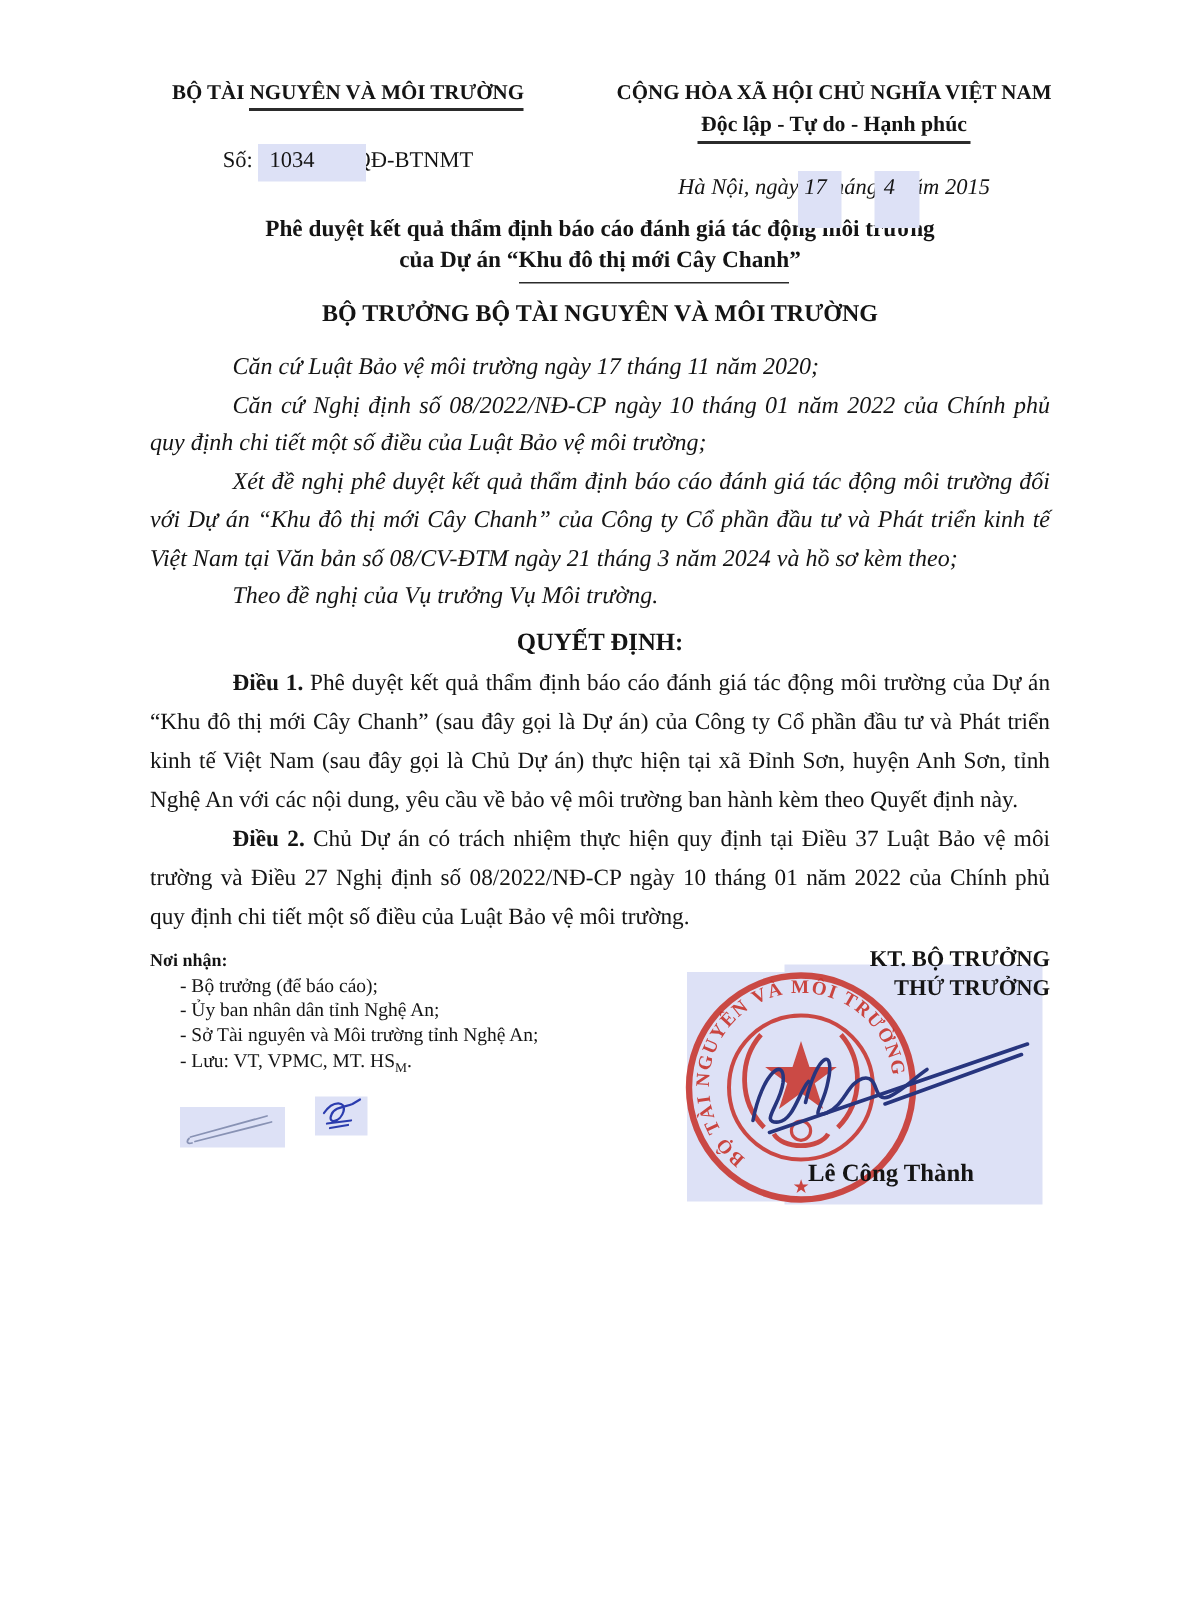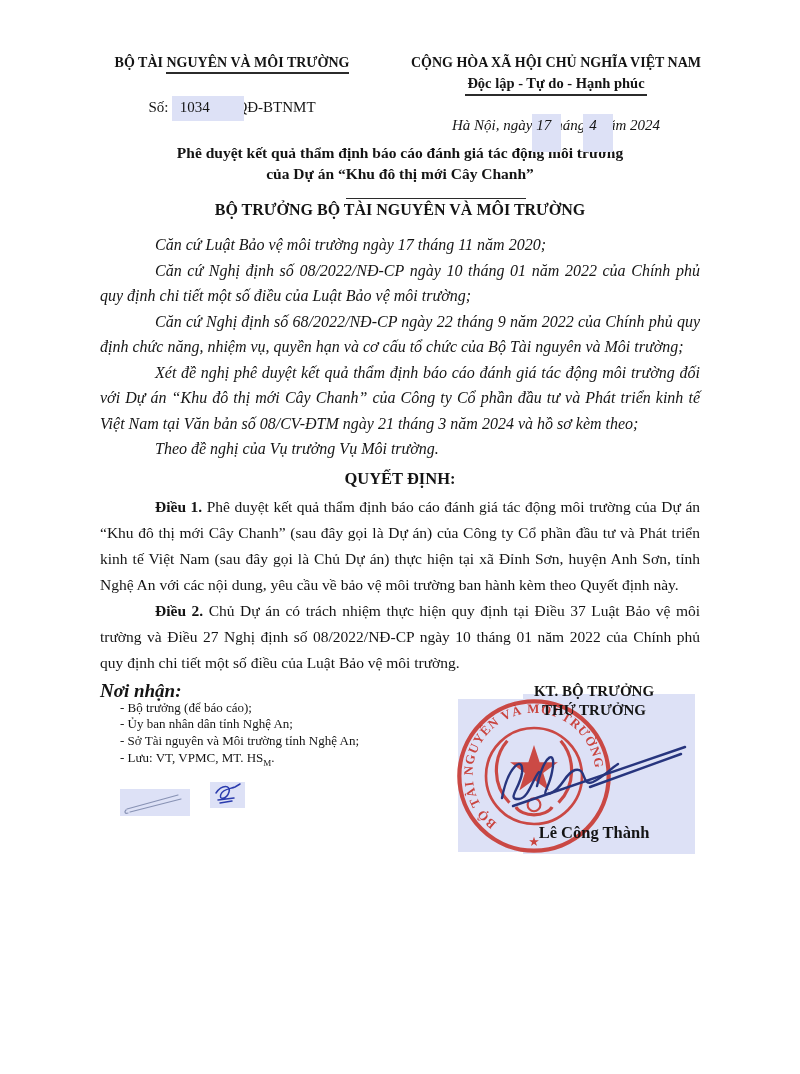--- a/index.html
+++ b/index.html
@@ -21,45 +21,45 @@
   .dateline{margin-top:21px;font-style:italic;font-size:15px;white-space:nowrap;}
   
   .fld{position:relative;z-index:0;display:inline-block;}
   .fld::before{content:"";position:absolute;background:#dde1f6;z-index:-1;}
   .fld-num::before{left:-8px;right:-34px;top:-3px;bottom:-5px;}
   .fld-day::before{left:-4px;right:-10px;top:-3px;bottom:-18px;}
   .fld-mon::before{left:-6px;right:-16px;top:-3px;bottom:-18px;}
   
   .title-main{margin-top:13px;text-align:center;font-weight:bold;font-size:17px;}
   .subtitle{margin-top:8px;text-align:center;font-weight:bold;font-size:15.5px;line-height:21px;}
-  .sub-underlined{border-bottom:1.5px solid #2b2b2b;padding-bottom:16px;}
+  .sub-underlined{border-bottom:1.5px solid #2b2b2b;padding-bottom:6px;}
   .authority{margin-top:17px;text-align:center;font-weight:bold;font-size:16px;}
   
   .content{margin:0 100px;}
   .preamble{margin-top:13px;}
   .preamble p{margin:0;font-style:italic;font-size:16px;line-height:25.5px;
               text-align:justify;text-indent:55px;}
   .decide-heading{margin:7px 0 5px;text-align:center;font-weight:bold;font-size:16.5px;}
   .article{margin:0;font-size:15.5px;line-height:26px;text-align:justify;text-indent:55px;}
   .article .art-label{font-weight:bold;}
   
   .footer{display:flex;margin:6px 0 0 100px;width:600px;}
   .recipients{width:330px;}
-  .rcp-label{font-weight:bold;font-style:italic;font-size:19px;line-height:18px;}
+  .rcp-label{font-weight:bold;font-size:12px;line-height:18px;}
   .rcp{font-size:13px;line-height:16.8px;white-space:nowrap;margin-left:20px;}
   .rcp sub{font-size:9px;}
   .initials-zone{position:relative;height:52px;margin-top:8px;}
   .ini-box{position:absolute;background:#dde1f6;}
   .ini-box1{left:20px;top:10px;width:70px;height:27px;}
   .ini-box2{left:110px;top:3px;width:35px;height:26px;}
   
   .sig-block{position:relative;width:270px;height:235px;}
   .sig-bg-1{position:absolute;left:28px;top:17px;width:127px;height:153px;background:#dde1f6;z-index:0;}
   .sig-bg-2{position:absolute;left:93px;top:12px;width:172px;height:160px;background:#dde1f6;z-index:0;}
-  .sig-head{position:absolute;left:58px;right:0;top:0;text-align:center;
+  .sig-head{position:absolute;left:58px;right:0;top:0;text-align:right;
             font-weight:bold;font-size:15px;line-height:19px;z-index:3;}
   .seal-svg{position:absolute;left:24px;top:14px;width:160px;height:160px;z-index:1;}
   .sign-svg{position:absolute;left:58px;top:42px;width:207px;height:98px;z-index:2;}
   .sig-name{position:absolute;left:58px;right:0;top:141px;text-align:center;
             font-weight:bold;font-size:16.5px;z-index:3;}
 </style>
 </head>
 <body>
 
 <div class="page">
@@ -73,36 +73,35 @@
         <span>/QĐ-BTNMT</span>
       </div>
     </div>
     <div class="hdr-right">
       <div class="national">CỘNG HÒA XÃ HỘI CHỦ NGHĨA VIỆT NAM</div>
       <div><span class="motto">Độc lập - Tự do - Hạnh phúc</span></div>
       <div class="dateline">
         <span>Hà Nội, ngày</span>
         <span class="fld fld-day">17</span><span>tháng</span>
         <span class="fld fld-mon">4</span>&nbsp;<span>năm</span>
-        <span>2024</span>
+        <span>2015</span>
       </div>
     </div>
   </div>
 
   <div class="subtitle">
     <span>Phê duyệt kết quả thẩm định báo cáo đánh giá tác động môi trường</span><br>
     <span>của Dự án “</span><span class="sub-underlined">Khu đô thị mới Cây Chanh</span><span>”</span>
   </div>
   <div class="authority">BỘ TRƯỞNG BỘ TÀI NGUYÊN VÀ MÔI TRƯỜNG</div>
 
   <div class="content">
     <div class="preamble">
       <p>Căn cứ Luật Bảo vệ môi trường ngày 17 tháng 11 năm 2020;</p>
       <p>Căn cứ Nghị định số 08/2022/NĐ-CP ngày 10 tháng 01 năm 2022 của Chính phủ quy định chi tiết một số điều của Luật Bảo vệ môi trường;</p>
-      <p>Căn cứ Nghị định số 68/2022/NĐ-CP ngày 22 tháng 9 năm 2022 của Chính phủ quy định chức năng, nhiệm vụ, quyền hạn và cơ cấu tổ chức của Bộ Tài nguyên và Môi trường;</p>
       <p>Xét đề nghị phê duyệt kết quả thẩm định báo cáo đánh giá tác động môi trường đối với Dự án “Khu đô thị mới Cây Chanh” của Công ty Cổ phần đầu tư và Phát triển kinh tế Việt Nam tại Văn bản số 08/CV-ĐTM ngày 21 tháng 3 năm 2024 và hồ sơ kèm theo;</p>
       <p>Theo đề nghị của Vụ trưởng Vụ Môi trường.</p>
     </div>
 
     <div class="decide-heading">QUYẾT ĐỊNH:</div>
 
     <p class="article"><span class="art-label">Điều 1.</span><span> Phê duyệt kết quả thẩm định báo cáo đánh giá tác động môi trường của Dự án “Khu đô thị mới Cây Chanh” (sau đây gọi là Dự án) của Công ty Cổ phần đầu tư và Phát triển kinh tế Việt Nam (sau đây gọi là Chủ Dự án) thực hiện tại xã Đỉnh Sơn, huyện Anh Sơn, tỉnh Nghệ An với các nội dung, yêu cầu về bảo vệ môi trường ban hành kèm theo Quyết định này.</span></p>
     <p class="article"><span class="art-label">Điều 2.</span><span> Chủ Dự án có trách nhiệm thực hiện quy định tại Điều 37 Luật Bảo vệ môi trường và Điều 27 Nghị định số 08/2022/NĐ-CP ngày 10 tháng 01 năm 2022 của Chính phủ quy định chi tiết một số điều của Luật Bảo vệ môi trường.</span></p>
   </div>
 

